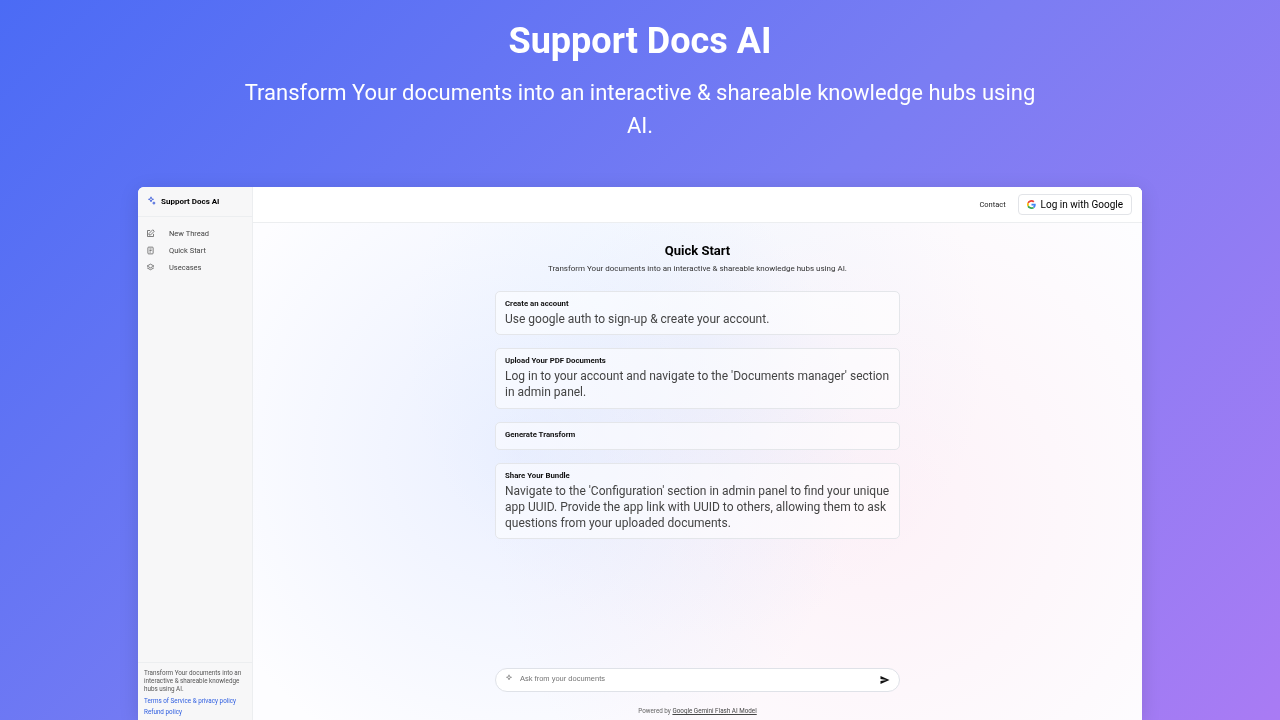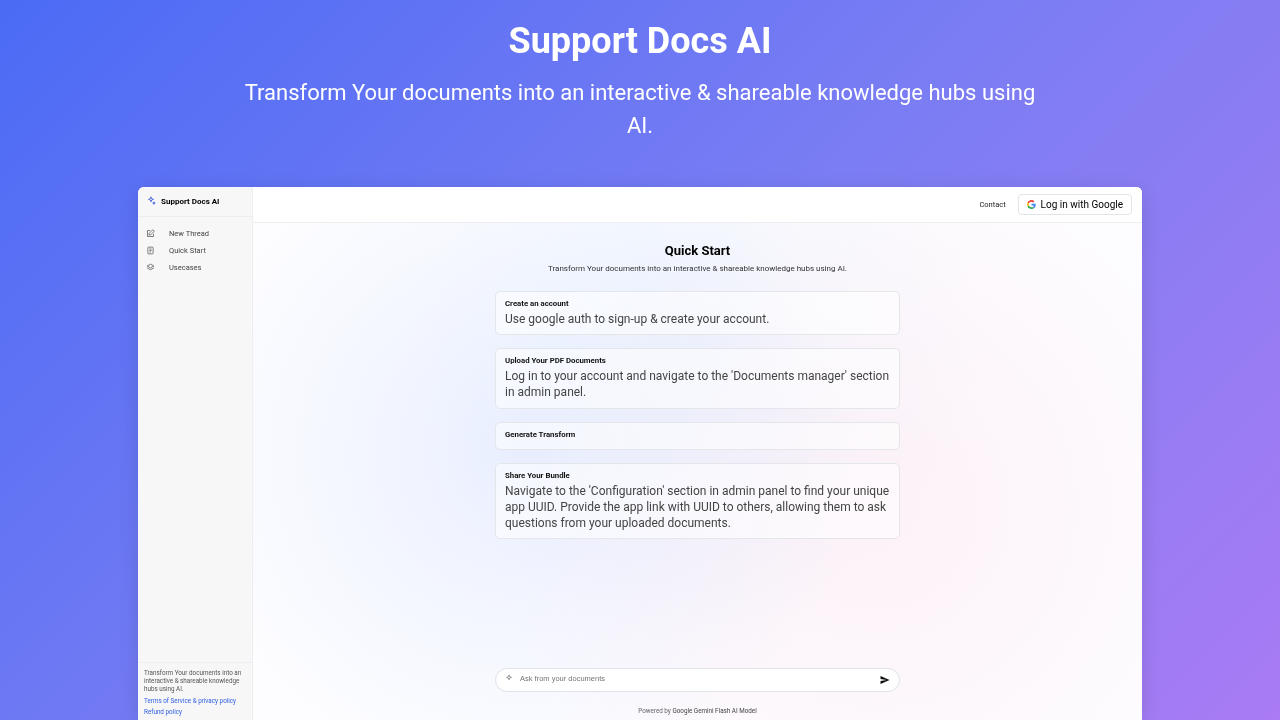--- a/index.html
+++ b/index.html
@@ -145,21 +145,21 @@
     padding: 5px 8px;
   }
   .input-bar input {
     flex: 1;
     border: none;
     outline: none;
     font-size: 7.5px;
     background: transparent;
   }
   .powered { font-size: 6.3px; color: #666; }
-  .powered a { color: #444; }
+  .powered a { color: #444; text-decoration: underline; }
 </style>
 </head>
 <body>
 
 <div class="hero">
   <h1>Support Docs AI</h1>
   <p>Transform Your documents into an interactive &amp; shareable knowledge hubs using AI.</p>
 </div>
 
 <div class="app-frame">

